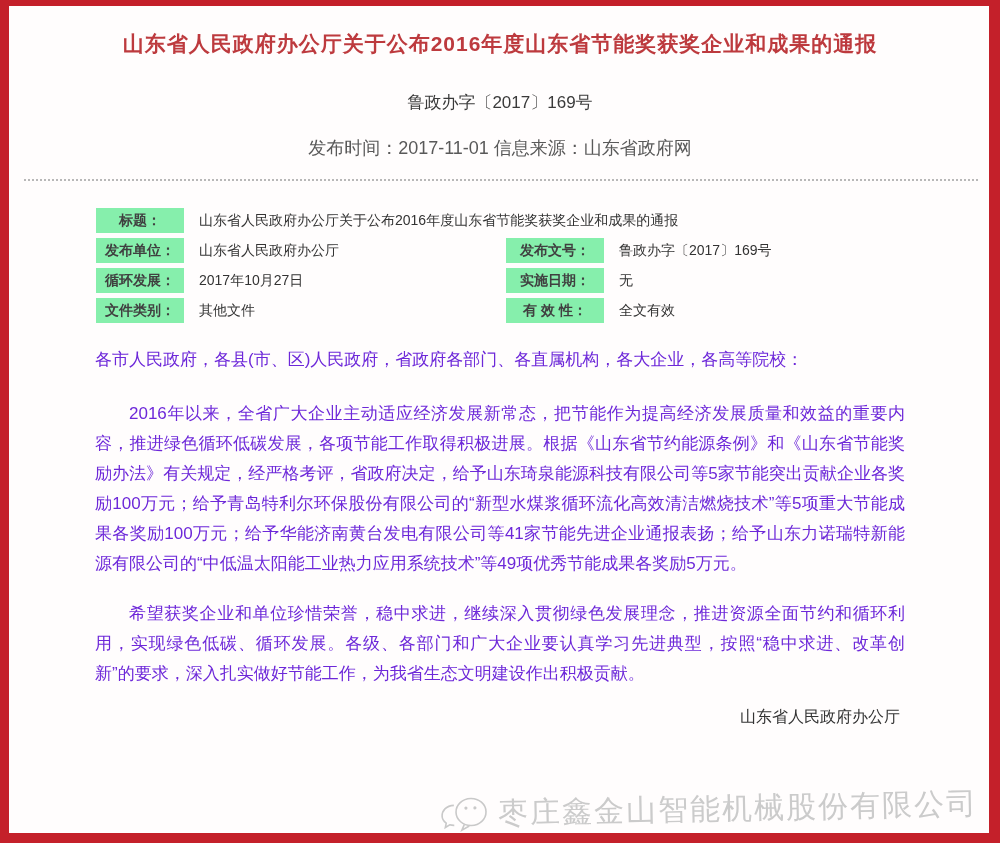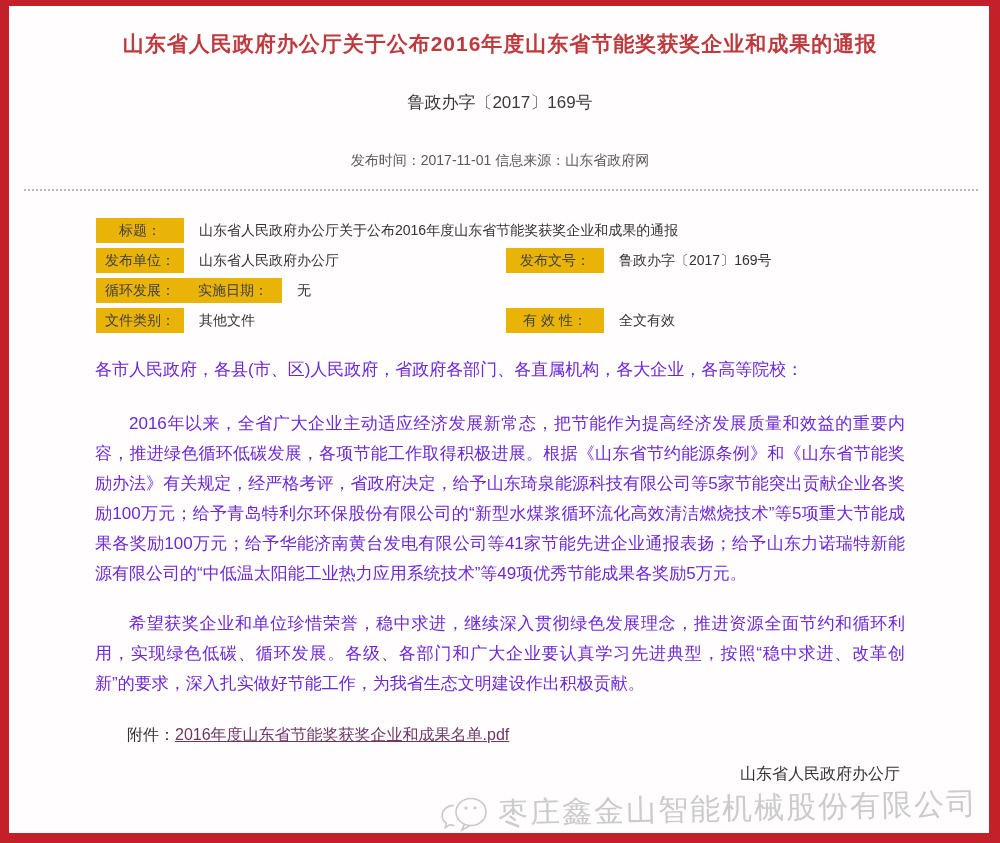--- a/index.html
+++ b/index.html
@@ -14,33 +14,33 @@
   .frame-left   { top:0; left:0; width:9px; height:100%; }
   .frame-right  { top:0; right:0; width:11px; height:100%; }
   .frame-bottom { bottom:0; left:0; width:100%; height:10px; }
 
   .header { padding-top:30px; text-align:center; }
   .doc-title {
     font-size:21px; font-weight:bold; color:#bd3a3e;
     letter-spacing:1px;
   }
   .doc-number { margin-top:33px; font-size:17px; color:#3a3a3a; }
-  .meta-line  { margin-top:38px; font-size:14px; color:#595959; }
+  .meta-line  { margin-top:22px; font-size:18px; color:#595959; }
 
   .divider {
     margin:19px 22px 0 24px;
     border-top:2px dotted #b8b8b8;
   }
 
   .info-table { margin:27px 90px 0 96px; font-size:14px; }
   .info-row { display:flex; align-items:center; margin-bottom:5px; }
   .info-label {
     width:88px; min-width:88px; height:25px; line-height:25px;
-    background:#eab308; text-align:center;
-    font-weight:normal; color:#404040;
+    background:#86efac; text-align:center;
+    font-weight:bold; color:#404040;
   }
   .info-label.wide { width:98px; min-width:98px; }
   .info-value { padding-left:15px; color:#333333; }
   .info-value.fixed { width:322px; min-width:322px; }
 
   .body-text { margin:18px 95px 0 95px; color:#6d28d9; }
   .salutation { font-size:17px; line-height:38px; text-align:justify; }
   .para {
     font-size:17px; line-height:30px; text-align:justify;
     text-indent:2em; margin-top:20px;
@@ -85,40 +85,38 @@
       <div class="info-value">山东省人民政府办公厅关于公布2016年度山东省节能奖获奖企业和成果的通报</div>
     </div>
     <div class="info-row">
       <div class="info-label">发布单位：</div>
       <div class="info-value fixed">山东省人民政府办公厅</div>
       <div class="info-label wide">发布文号：</div>
       <div class="info-value">鲁政办字〔2017〕169号</div>
     </div>
     <div class="info-row">
       <div class="info-label">循环发展：</div>
+      <div class="info-value fixed">2017年10月27日</div>
       <div class="info-label wide">实施日期：</div>
       <div class="info-value">无</div>
     </div>
     <div class="info-row">
       <div class="info-label">文件类别：</div>
       <div class="info-value fixed">其他文件</div>
       <div class="info-label wide">有 效 性：</div>
       <div class="info-value">全文有效</div>
     </div>
   </div>
 
   <div class="body-text">
     <div class="salutation">各市人民政府，各县(市、区)人民政府，省政府各部门、各直属机构，各大企业，各高等院校：</div>
     <div class="para">2016年以来，全省广大企业主动适应经济发展新常态，把节能作为提高经济发展质量和效益的重要内容，推进绿色循环低碳发展，各项节能工作取得积极进展。根据《山东省节约能源条例》和《山东省节能奖励办法》有关规定，经严格考评，省政府决定，给予山东琦泉能源科技有限公司等5家节能突出贡献企业各奖励100万元；给予青岛特利尔环保股份有限公司的“新型水煤浆循环流化高效清洁燃烧技术”等5项重大节能成果各奖励100万元；给予华能济南黄台发电有限公司等41家节能先进企业通报表扬；给予山东力诺瑞特新能源有限公司的“中低温太阳能工业热力应用系统技术”等49项优秀节能成果各奖励5万元。</div>
     <div class="para">希望获奖企业和单位珍惜荣誉，稳中求进，继续深入贯彻绿色发展理念，推进资源全面节约和循环利用，实现绿色低碳、循环发展。各级、各部门和广大企业要认真学习先进典型，按照“稳中求进、改革创新”的要求，深入扎实做好节能工作，为我省生态文明建设作出积极贡献。</div>
   </div>
 
-  <div class="attachment-line">
-    <span>附件：</span><span class="attachment-link">2016年度山东省节能奖获奖企业和成果名单.pdf</span>
-  </div>
 
   <div class="signature-block">
     <div class="signature-name">山东省人民政府办公厅</div>
 
   </div>
 
   <div class="watermark">
     <span>
       <svg width="50" height="42" viewBox="0 0 50 42" fill="none" xmlns="http://www.w3.org/2000/svg">
         <path d="M14 12 C6 12 2 17.5 2 22.5 C2 25.5 3.6 28 6 29.7 L5 34 L9.5 31.4 C10.9 31.8 12.4 32 14 32" stroke="#c9c9c9" stroke-width="1.6"></path>

